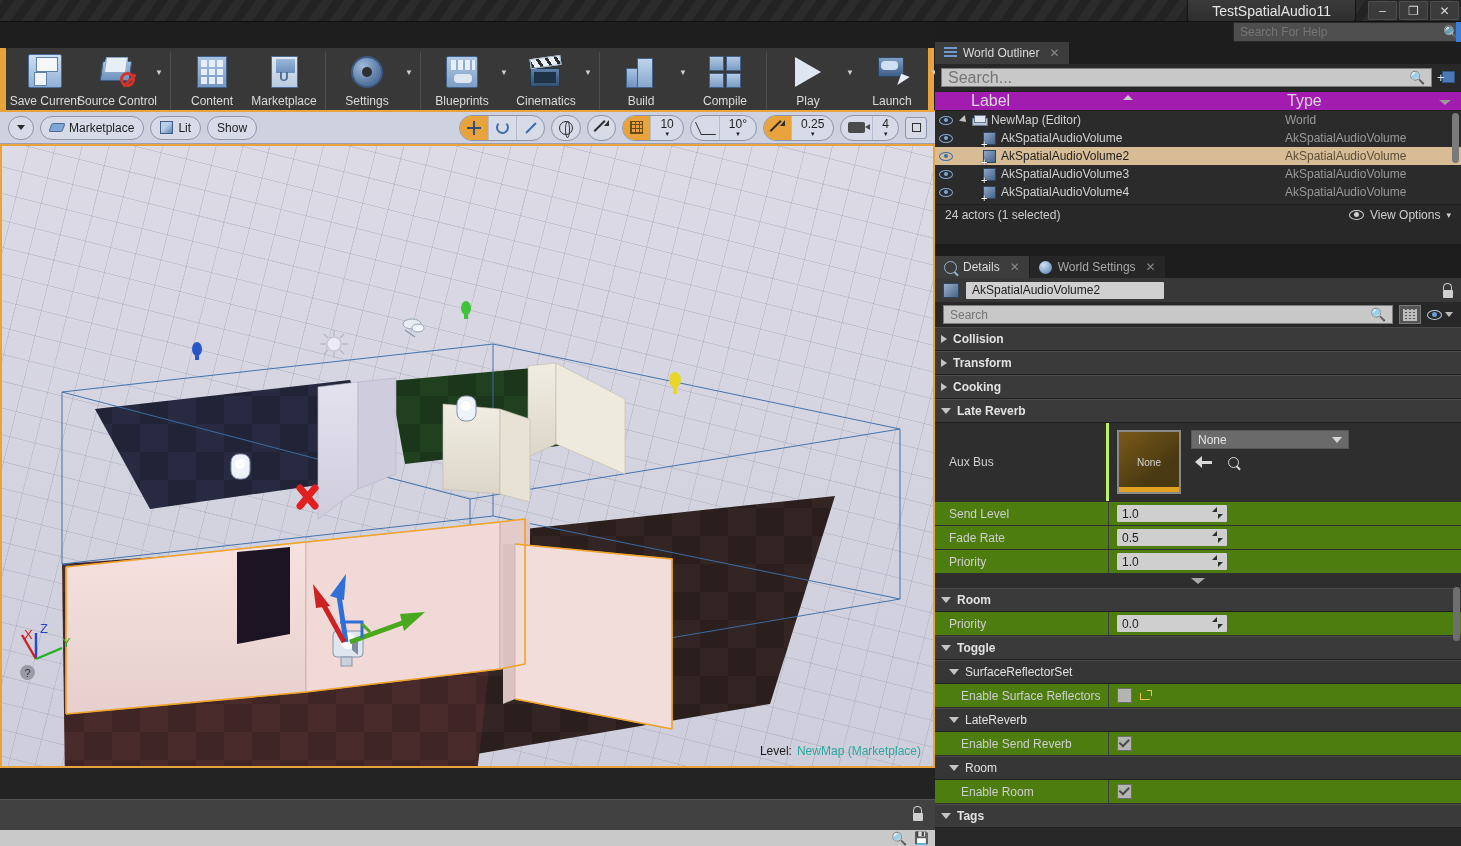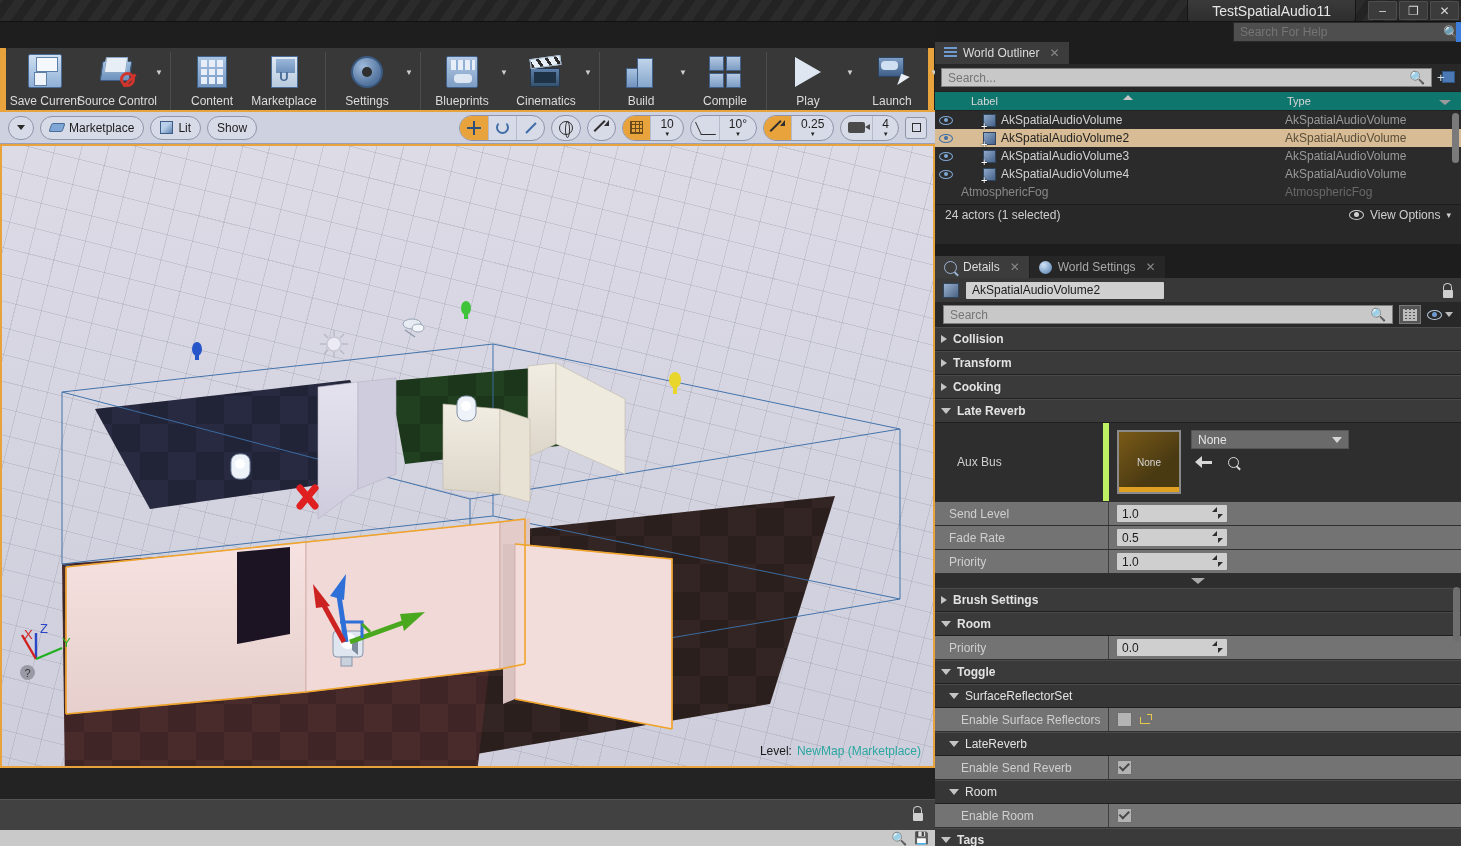--- a/index.html
+++ b/index.html
@@ -255,30 +255,30 @@
   .tabico-mag{width:13px;height:13px;border-radius:50%;border:1.5px solid #9ab4d4;position:relative;}
   .tabico-mag:after{content:"";position:absolute;right:-3px;bottom:-2px;width:5px;height:1.5px;background:#9ab4d4;transform:rotate(45deg);}
   .tabico-globe{width:13px;height:13px;border-radius:50%;background:radial-gradient(circle at 35% 30%,#cfe2f5,#4f7cae);}
 
   .ol-searchrow { display:flex; align-items:center; gap:5px; padding:4px 6px; background:#282828; }
   .ol-search {
     flex:1; height:19px; background:#c8c8c8; display:flex; align-items:center;
     border:1px solid #7e7e7e;
   }
   .ol-search input {
-    flex:1; border:none; outline:none; background:transparent; font-size:12px; color:#3a3a3a;
+    flex:1; border:none; outline:none; background:transparent; font-size:16px; color:#3a3a3a;
     padding-left:6px; font-family:"Liberation Sans", sans-serif;
   }
   .ol-search .mag { padding-right:5px; color:#2a2a2a; font-size:13px; }
   .ol-add { width:18px;height:16px; position:relative; cursor:pointer;}
   .ol-add .sq{position:absolute;right:0;top:1px;width:13px;height:12px;background:#4a79b5;border:1px solid #2f5585;}
   .ol-add .pl{position:absolute;left:0;top:4px;color:#cfe0f2;font-size:13px;line-height:8px;}
 
   .ol-head {
-    display:flex; height:20px; background:#0f766e; color:#d8d8d8; font-size:11px;
+    display:flex; height:20px; background:#a21caf; color:#d8d8d8; font-size:16px;
     border-top:1px solid #222; border-bottom:1px solid #222;
   }
   .ol-head .c1 { width:352px; padding-left:36px; display:flex; align-items:center; position:relative;}
   .ol-head .c1 .sortup{position:absolute;left:188px;top:3px;width:0;height:0;
     border-left:5px solid transparent;border-right:5px solid transparent;border-bottom:5px solid #c8c8c8;}
   .ol-head .c2 { flex:1; display:flex; align-items:center; position:relative;}
   .ol-head .c2 .filt{position:absolute;right:10px;top:8px;width:0;height:0;
     border-left:6px solid transparent;border-right:6px solid transparent;border-top:5px solid #9a9a9a;}
 
   .ol-rows { height:93px; overflow:hidden; position:relative; background:#2b2b2b; }
@@ -346,21 +346,21 @@
   .det-body { height:532px; overflow:hidden; position:relative; }
   .cat-row {
     display:flex; align-items:center; height:24px; padding-left:6px; gap:6px;
     background:#3a3a3a; border-top:1px solid #4a4a4a; border-bottom:1px solid #202020;
     color:#e2e2e2; font-size:12px; font-weight:bold; cursor:pointer;
   }
   .cat-row.sub { background:#363636; font-weight:normal; padding-left:14px; }
   .tri-right { width:0;height:0;border-top:4px solid transparent;border-bottom:4px solid transparent;border-left:6px solid #c4c4c4; }
   .tri-down  { width:0;height:0;border-left:5px solid transparent;border-right:5px solid transparent;border-top:6px solid #c4c4c4; }
 
-  .prop-row { display:flex; min-height:24px; align-items:center; border-bottom:1px solid #303030; background:#737373; }
+  .prop-row { display:flex; min-height:24px; align-items:center; border-bottom:1px solid #303030; background:#4d7c0f; }
   .prop-row .pl {
     width:174px; padding-left:14px; font-size:12px; color:#cfcfcf;
     border-right:1px solid #3f3f3f; align-self:stretch; display:flex; align-items:center;
   }
   .prop-row .pl.ind2 { padding-left:26px; }
   .prop-row .pv { flex:1; padding-left:8px; display:flex; align-items:center; }
   .numfield {
     width:110px; height:17px; background:#cfcfcf; color:#1c1c1c; font-size:12px;
     display:flex; align-items:center; padding-left:5px; position:relative; border-radius:1px;
   }
@@ -373,22 +373,22 @@
     width:15px; height:15px; background:#b4b4b4; border:1px solid #6e6e6e; border-radius:1px;
     display:flex; align-items:center; justify-content:center; cursor:pointer;
   }
   .chk .mark { width:10px;height:6px;border-left:2px solid #4a4a4a;border-bottom:2px solid #4a4a4a;
     transform:rotate(-45deg) translate(1px,-2px); }
   .revert { width:12px;height:12px; margin-left:8px; position:relative; cursor:pointer; }
   .revert:before{content:"";position:absolute;left:0;top:3px;width:9px;height:6px;border:1.5px solid #e8c84a;border-right:none;border-top:none;}
   .revert:after{content:"";position:absolute;left:7px;top:0;width:4px;height:5px;border:1.5px solid #e8c84a;border-bottom:none;border-left:none;}
 
   .auxbus-row { display:flex; background:#2e2e2e; border-bottom:1px solid #303030; min-height:78px; }
-  .auxbus-row .pl { width:174px; padding-left:22px; display:flex; align-items:center; font-size:12px; color:#cfcfcf;
-     border-right:6px solid #bef264;}
+  .auxbus-row .pl { width:174px; padding-left:14px; display:flex; align-items:center; font-size:12px; color:#cfcfcf;
+     border-right:3px solid #bef264;}
   .auxbus-row .pv { flex:1; padding:7px 0 7px 8px; display:flex; gap:10px; }
   .thumb {
     width:64px; height:64px; background:linear-gradient(140deg,#7a5a18,#4a3a12 65%);
     border:2px solid #8a8a8a; position:relative; display:flex; align-items:center; justify-content:center;
     color:#d6d6d6; font-size:10px;
   }
   .thumb .bar { position:absolute; left:0; right:0; bottom:0; height:5px; background:#e0a123; }
   .aux-right { display:flex; flex-direction:column; gap:7px; }
   .ddl {
     width:158px; height:19px; background:#6a6a6a; border:1px solid #555; color:#e4e4e4;
@@ -838,20 +838,31 @@
         <span>Type</span>
         <span class="filt"></span>
       </div>
     </div>
 
     <div class="ol-rows">
       <div class="ol-row">
         <div class="eye">
             <span class="eyeico"></span>
           </div>
+        <div class="lbl" style="padding-left:2px;">
+          <span class="exp-tri"></span>
+          <span class="ico-world"></span>
+          <span>NewMap (Editor)</span>
+        </div>
+        <div class="typ">World</div>
+      </div>
+      <div class="ol-row">
+        <div class="eye">
+            <span class="eyeico"></span>
+          </div>
         <div class="lbl" style="padding-left:26px;">
           <span class="ico-vol"></span>
           <span>AkSpatialAudioVolume</span>
         </div>
         <div class="typ">AkSpatialAudioVolume</div>
       </div>
       <div class="ol-row selected">
         <div class="eye">
             <span class="eyeico"></span>
           </div>
@@ -1003,24 +1014,20 @@
           <div class="numfield">
             <span>1.0</span>
             <span class="spin"></span>
           </div>
         </div>
       </div>
       <div class="expand-more">
           <span class="d"></span>
         </div>
 
-      <div class="cat-row">
-        <span class="tri-right"></span>
-        <span>Brush Settings</span>
-      </div>
 
       <div class="cat-row">
         <span class="tri-down"></span>
         <span>Room</span>
       </div>
       <div class="prop-row">
         <div class="pl">Priority</div>
         <div class="pv">
           <div class="numfield">
             <span>0.0</span>

